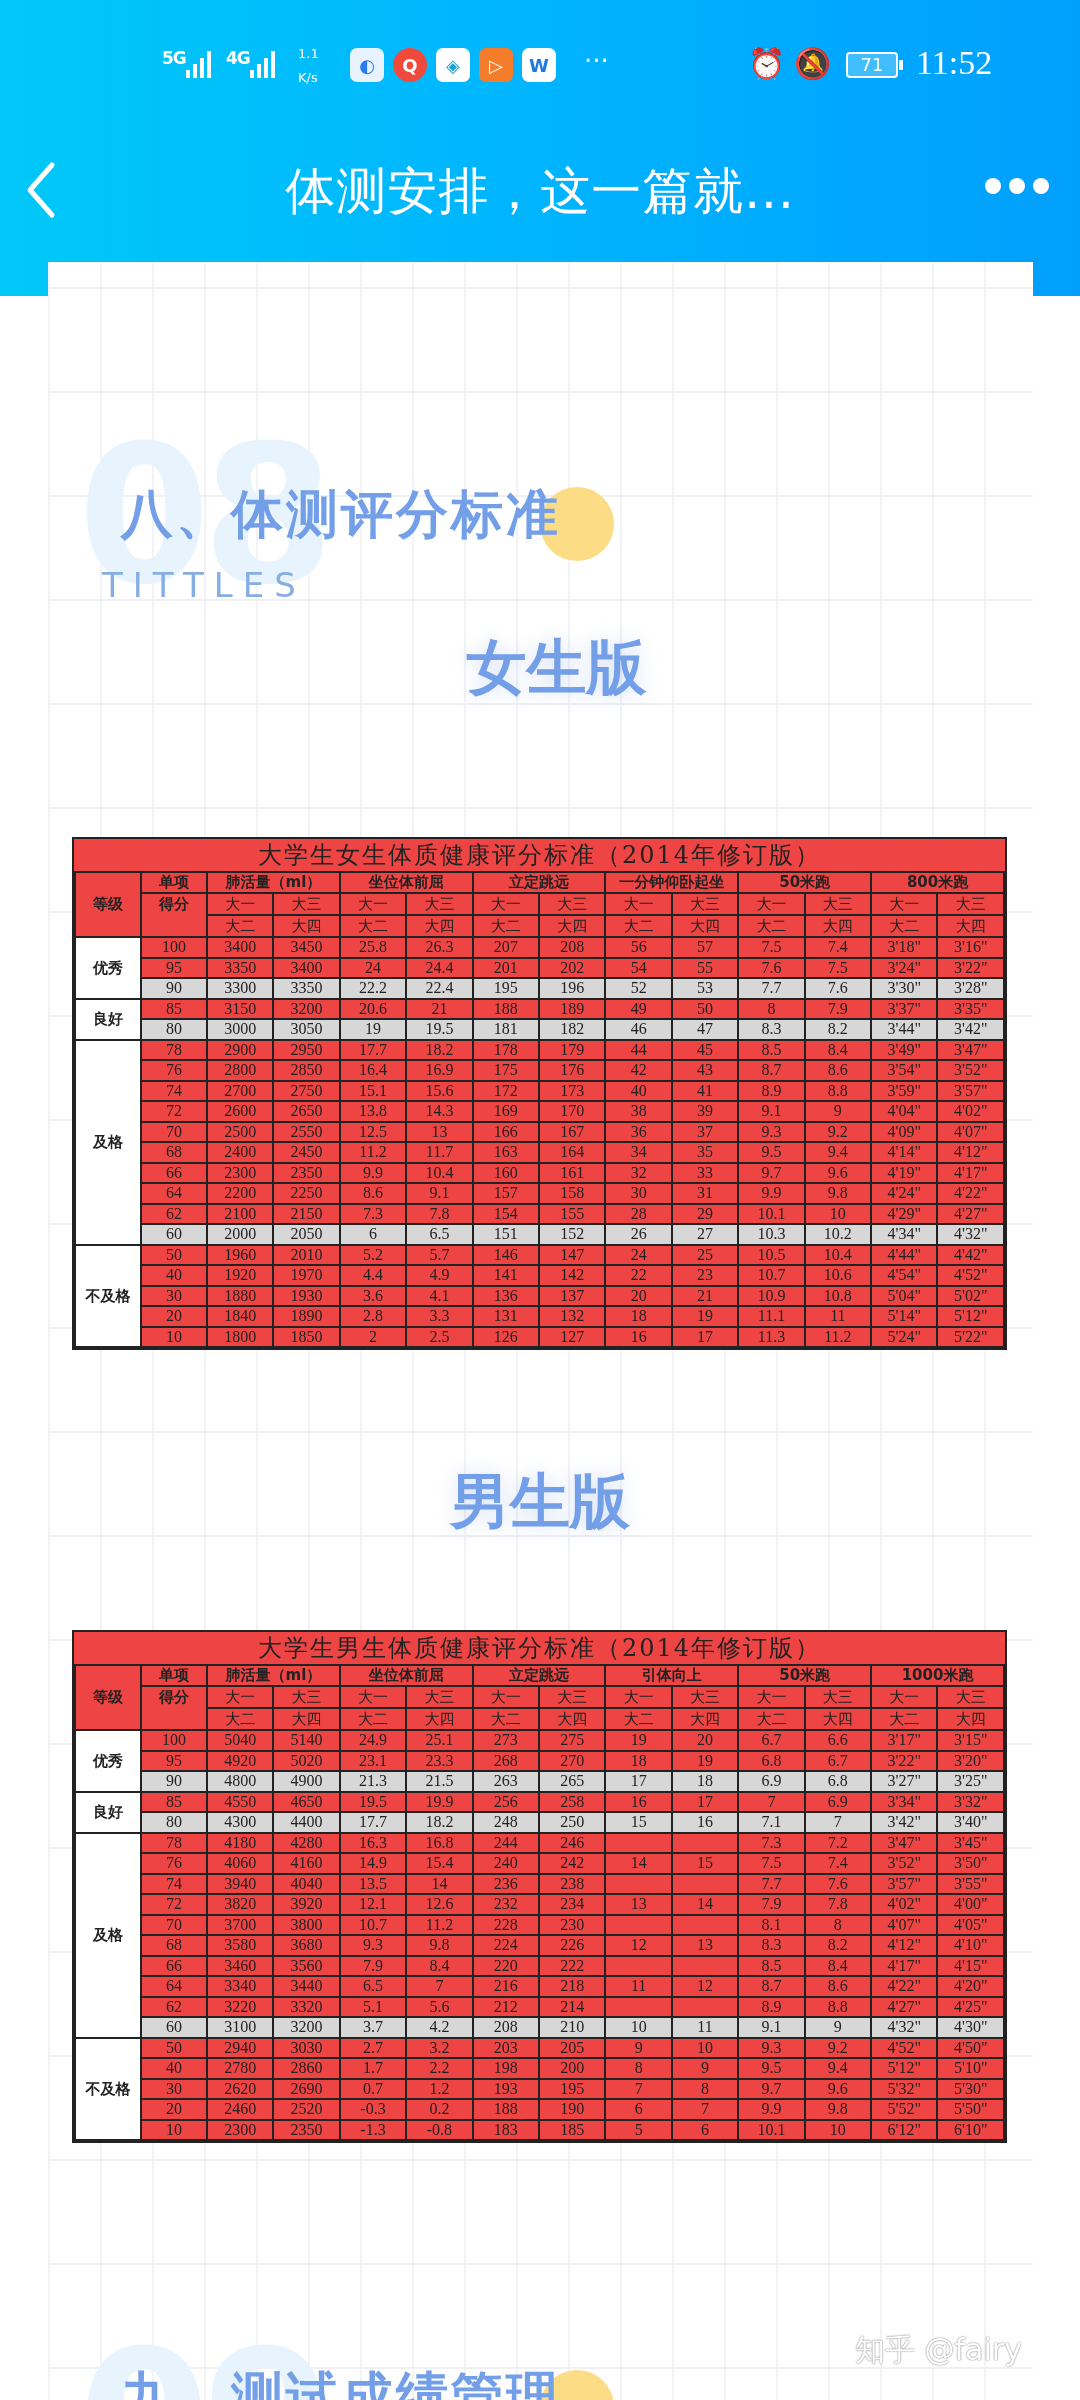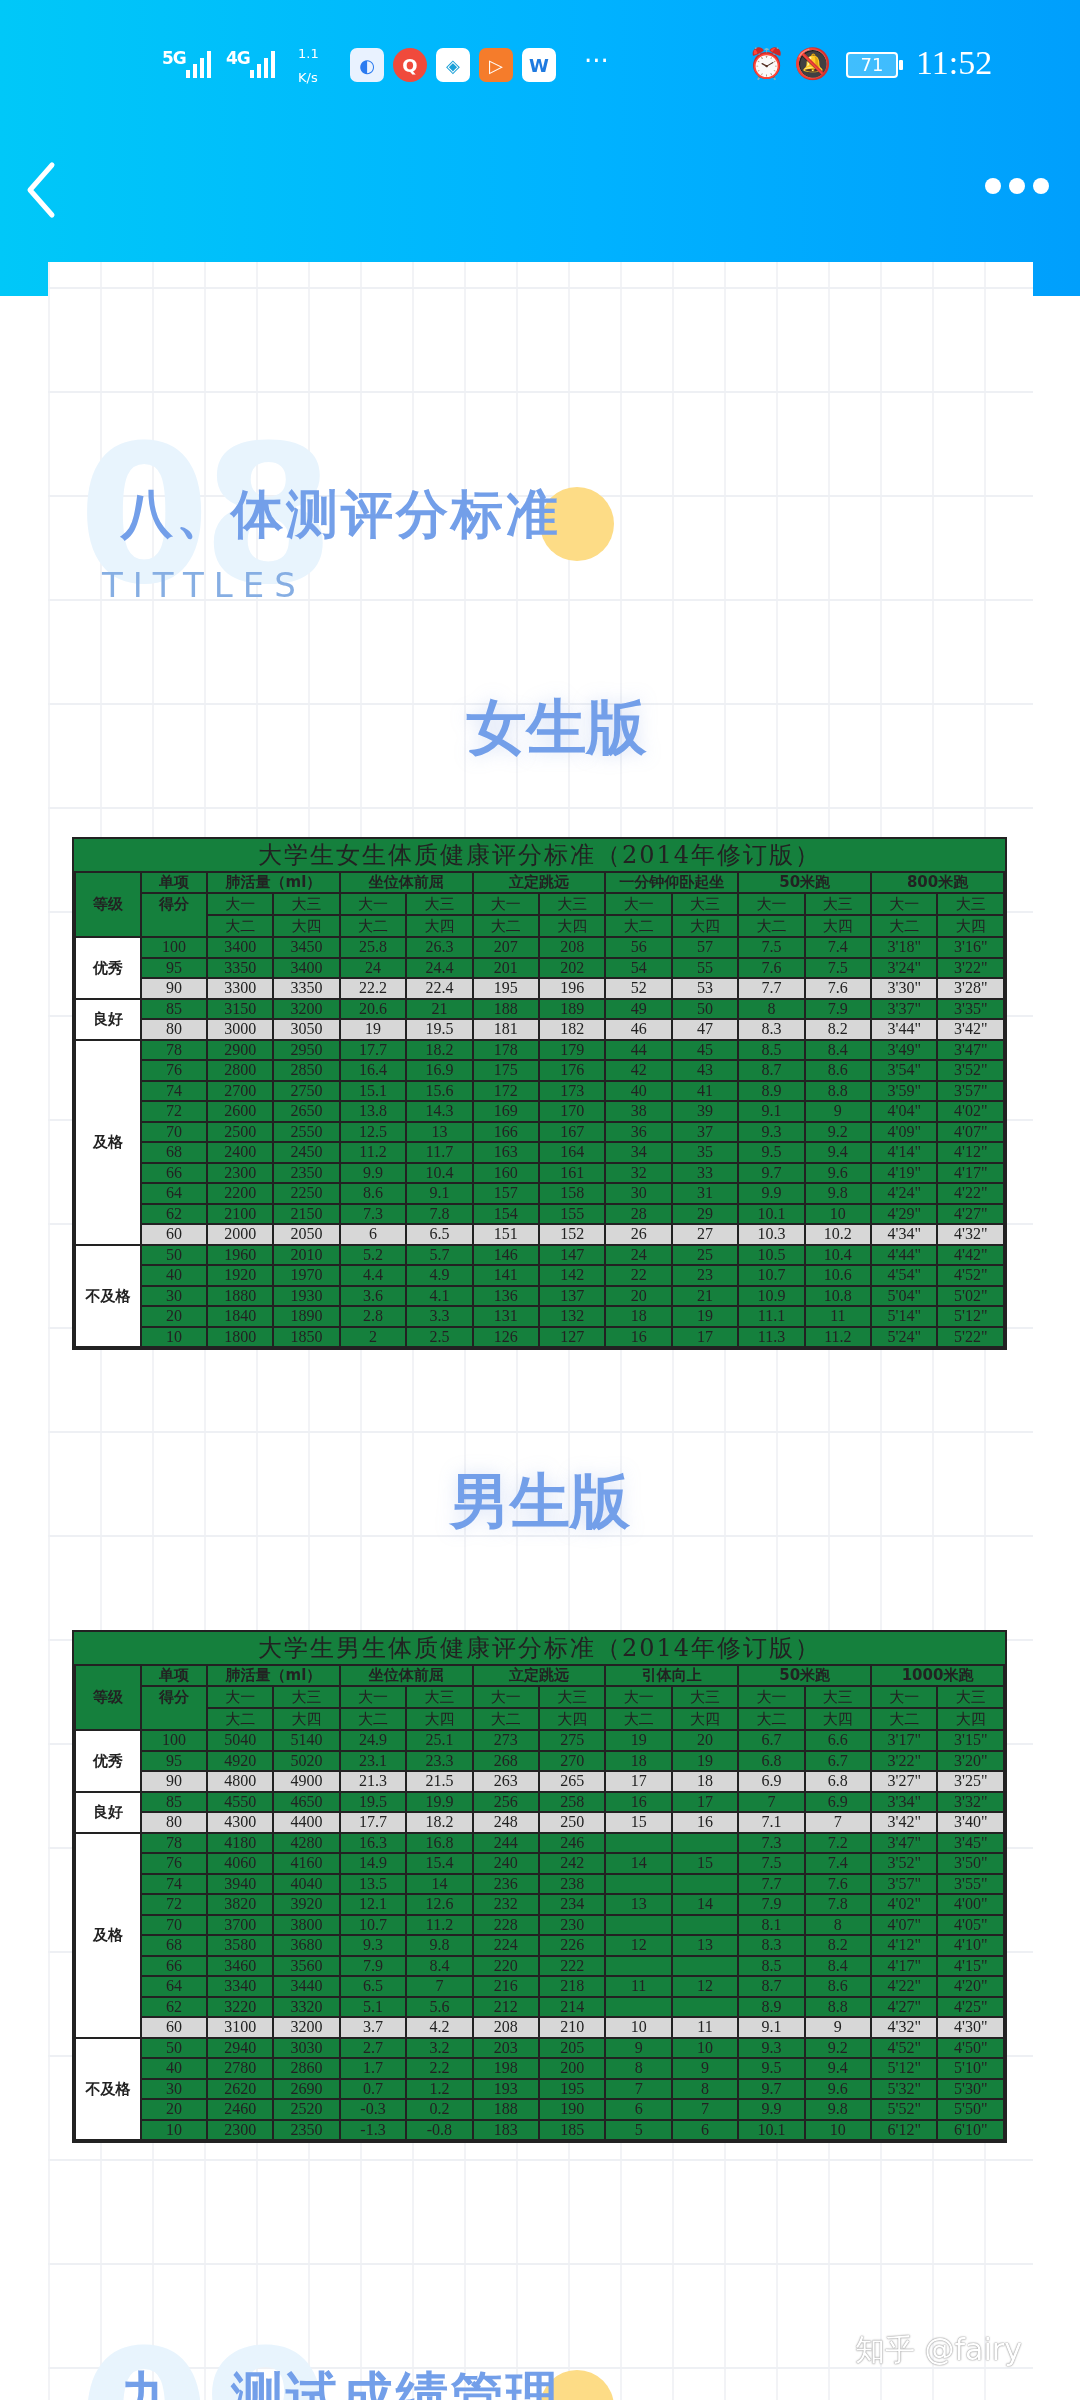--- a/index.html
+++ b/index.html
@@ -38,21 +38,21 @@
     background-size: 52px 104px;
     background-position: 0 25px;
   }
 
   .sec-bignum { position:absolute; font-size:190px; font-weight:bold; color:#e8f4fd; letter-spacing:-8px; }
   .sec-circle { position:absolute; width:74px; height:74px; border-radius:50%; background:#fddc86; }
   .sec-title { position:absolute; font-size:52px; font-weight:bold; color:#739fe9; letter-spacing:3px;margin-left:19px; }
   .sec-sub { position:absolute; font-size:34px; color:#86aee3; letter-spacing:10px; }
   .version { position:absolute; left:0; width:1080px; text-align:center; font-size:60px; font-weight:bold; color:#739fe9; text-shadow:0 0 18px rgba(140,170,230,0.35); }
 
-  .table-wrap { position:absolute; left:72px; width:935px; background:#15803d; border:2px solid #222; }
+  .table-wrap { position:absolute; left:72px; width:935px; background:#ef4444; border:2px solid #222; }
   table { width:100%; border-collapse:collapse; font-family:"Liberation Serif", "DejaVu Serif", serif; color:#222; table-layout:fixed; }
   td, th { border:2px solid #222; text-align:center; font-weight:normal; padding:0; }
   .tcap { font-size:24px; height:29px; font-family:"DejaVu Serif", serif; font-weight:bold; letter-spacing:2px; border-bottom:2px solid #222; }
   .tcap td { border:none; }
   .hdr th { font-size:15px; font-weight:bold; font-family:"DejaVu Sans", sans-serif; }
   .sub th { font-size:15px; font-family:"DejaVu Sans", sans-serif; line-height:20px; }
   tbody td { font-size:16px; height:20.5px; line-height:18px; }
   tr.shade td.v { background:#d7d7d7; }
   td.grade { font-size:15px; font-weight:bold; font-family:"DejaVu Sans", sans-serif; background:#fff; }
 
@@ -91,35 +91,36 @@
     <span class="more-dots">···</span>
     <span class="alarm" style="left:748px;">⏰</span>
     <span class="bell" style="left:794px;">🔕</span>
     <div class="battery">71</div>
     <span class="clock">11:52</span>
   </div>
 
   <svg class="back" viewBox="0 0 40 60">
     <polyline points="30,5 8,30 30,55" fill="none" stroke="#fff" stroke-width="5" stroke-linecap="round" stroke-linejoin="round"></polyline>
   </svg>
+  <div class="title">体测安排，这一篇就...</div>
   <div class="menu-dots">
       <i></i>
       <i></i>
       <i></i>
     </div>
 </div>
 
 <div class="content"></div>
 
 <div class="sec-bignum" style="left:78px;top:405px;">08</div>
 <div class="sec-circle" style="left:540px;top:487px;"></div>
 <div class="sec-title" style="left:102px;top:480px;">八、体测评分标准</div>
 <div class="sec-sub" style="left:102px;top:565px;">TITTLES</div>
 
-<div class="version" style="top:688px;padding-left:33px;">女生版</div>
+<div class="version" style="top:628px;padding-left:33px;">女生版</div>
 
 <div class="table-wrap" style="top:837px;">
   <table id="tbl-female">
     <colgroup>
       <col style="width:66px">
         <col style="width:66px">
       <col>
         <col>
         <col>
         <col>

